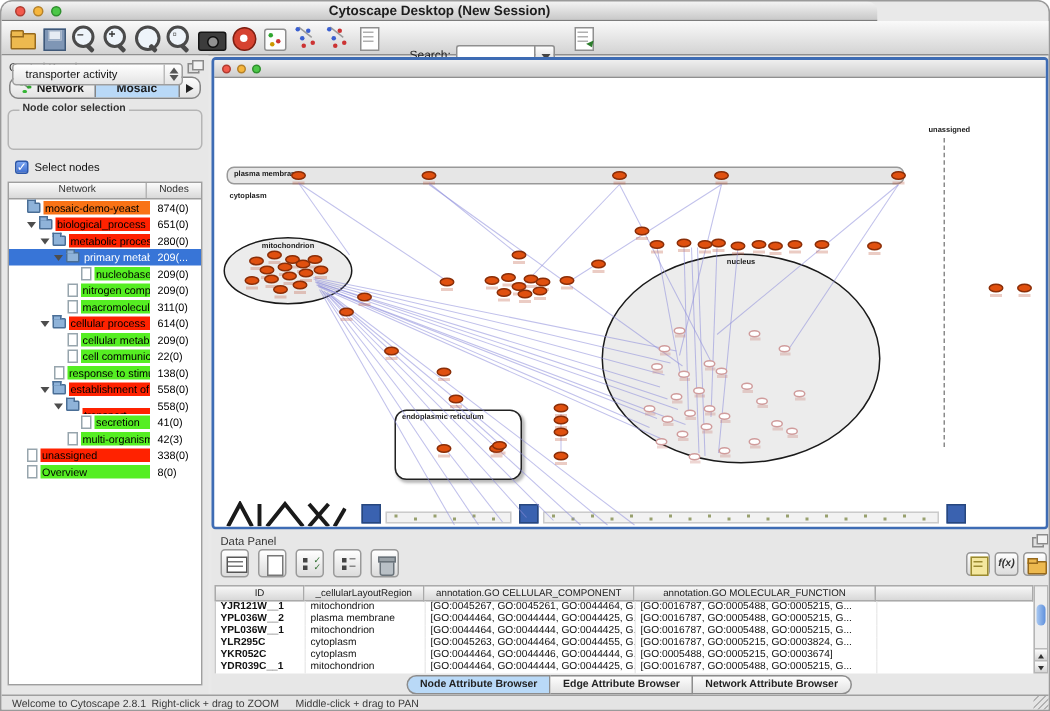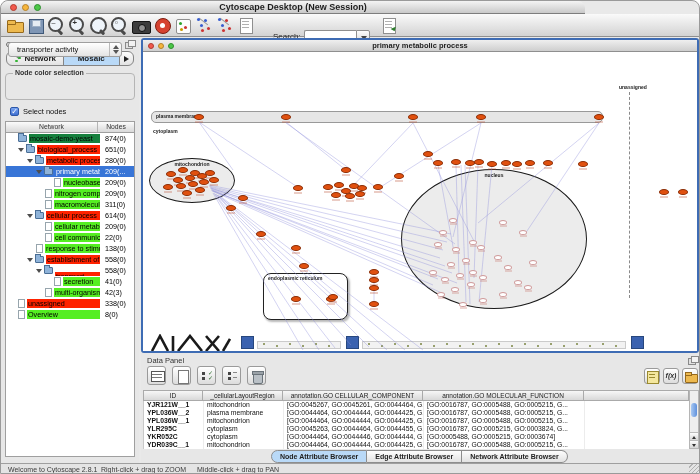--- a/index.html
+++ b/index.html
@@ -247,21 +247,21 @@
     <div id="treebox">
       <div id="tree-head">
         <div id="th-net">Network</div>
         <div id="th-nodes">Nodes</div>
       </div>
       <div id="tree-rows">
           <div class="trow">
             <div class="tr-sp" style="width: 0px;"></div>
             <div class="tr-noarrow"></div>
             <div class="tr-folder"></div>
-            <div class="tr-lbl" style="background: #15803d;">mosaic-demo-yeast</div>
+            <div class="tr-lbl" style="background: #f97316;">mosaic-demo-yeast</div>
             <div class="tr-cnt">874(0)</div>
           </div>
           <div class="trow">
             <div class="tr-sp" style="width: 9px;"></div>
             <div class="tr-arrow"></div>
             <div class="tr-folder"></div>
             <div class="tr-lbl" style="background: rgb(255, 34, 0);">biological_process</div>
             <div class="tr-cnt">651(0)</div>
           </div>
           <div class="trow">
@@ -371,21 +371,20 @@
           </div>
         </div>
     </div>
   </div>
 
   <div id="netwin">
     <div id="nw-title">
       <div class="light l-red"></div>
       <div class="light l-yel"></div>
       <div class="light l-grn"></div>
-      <div class="wtitle">primary metabolic process</div>
     </div>
     <div id="canvas">
       <div id="strip-glyphs" style="position:absolute;left:6px;top:282px">
         <svg width="82" height="17">
           <g stroke="#1a1a1a" stroke-width="2.6" fill="none">
             <polyline points="3,17 11,2 19,17"></polyline>
             <polyline points="24,2 24,17"></polyline>
             <polyline points="29,17 41,2 53,17"></polyline>
             <polyline points="57,2 70,17"></polyline>
             <polyline points="70,2 57,17"></polyline>

